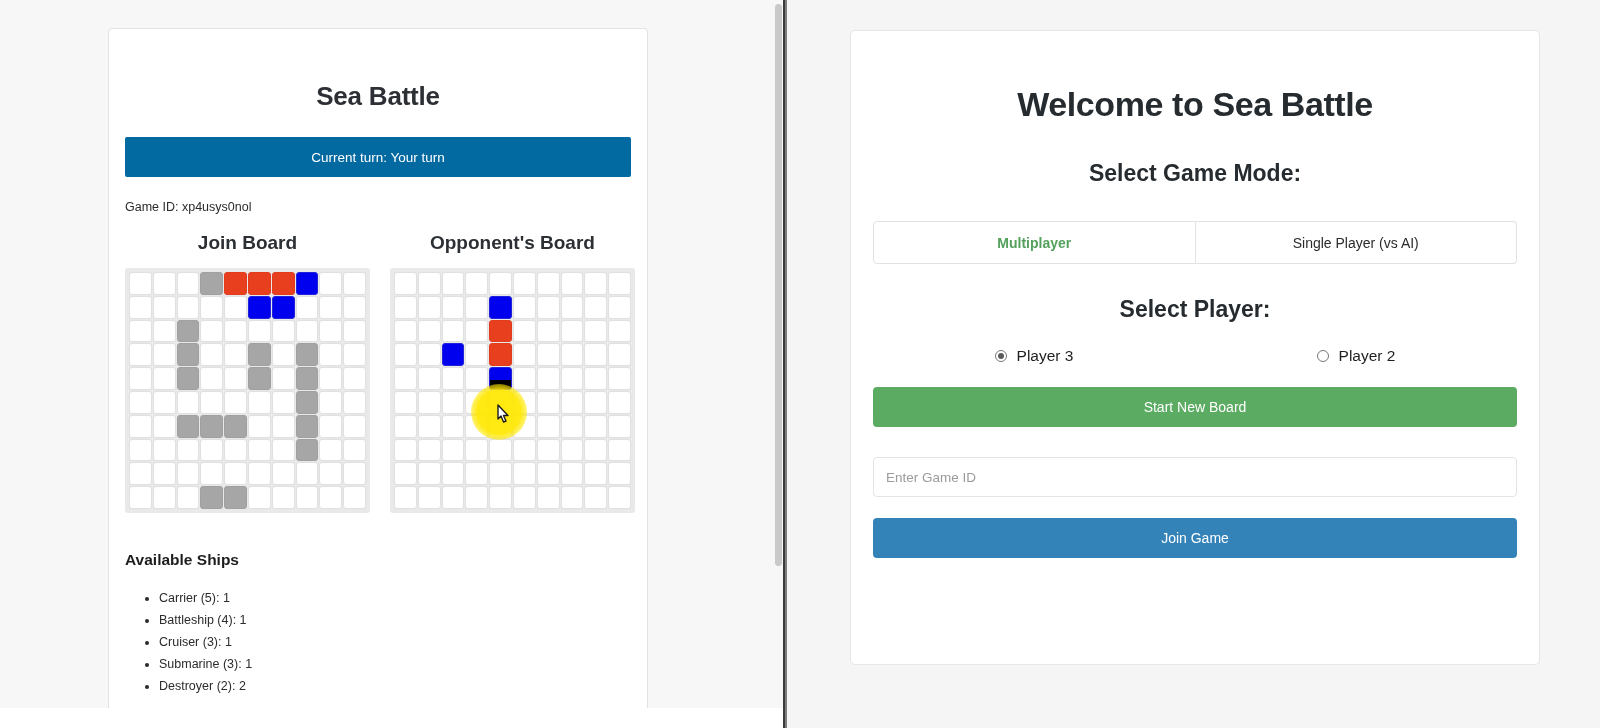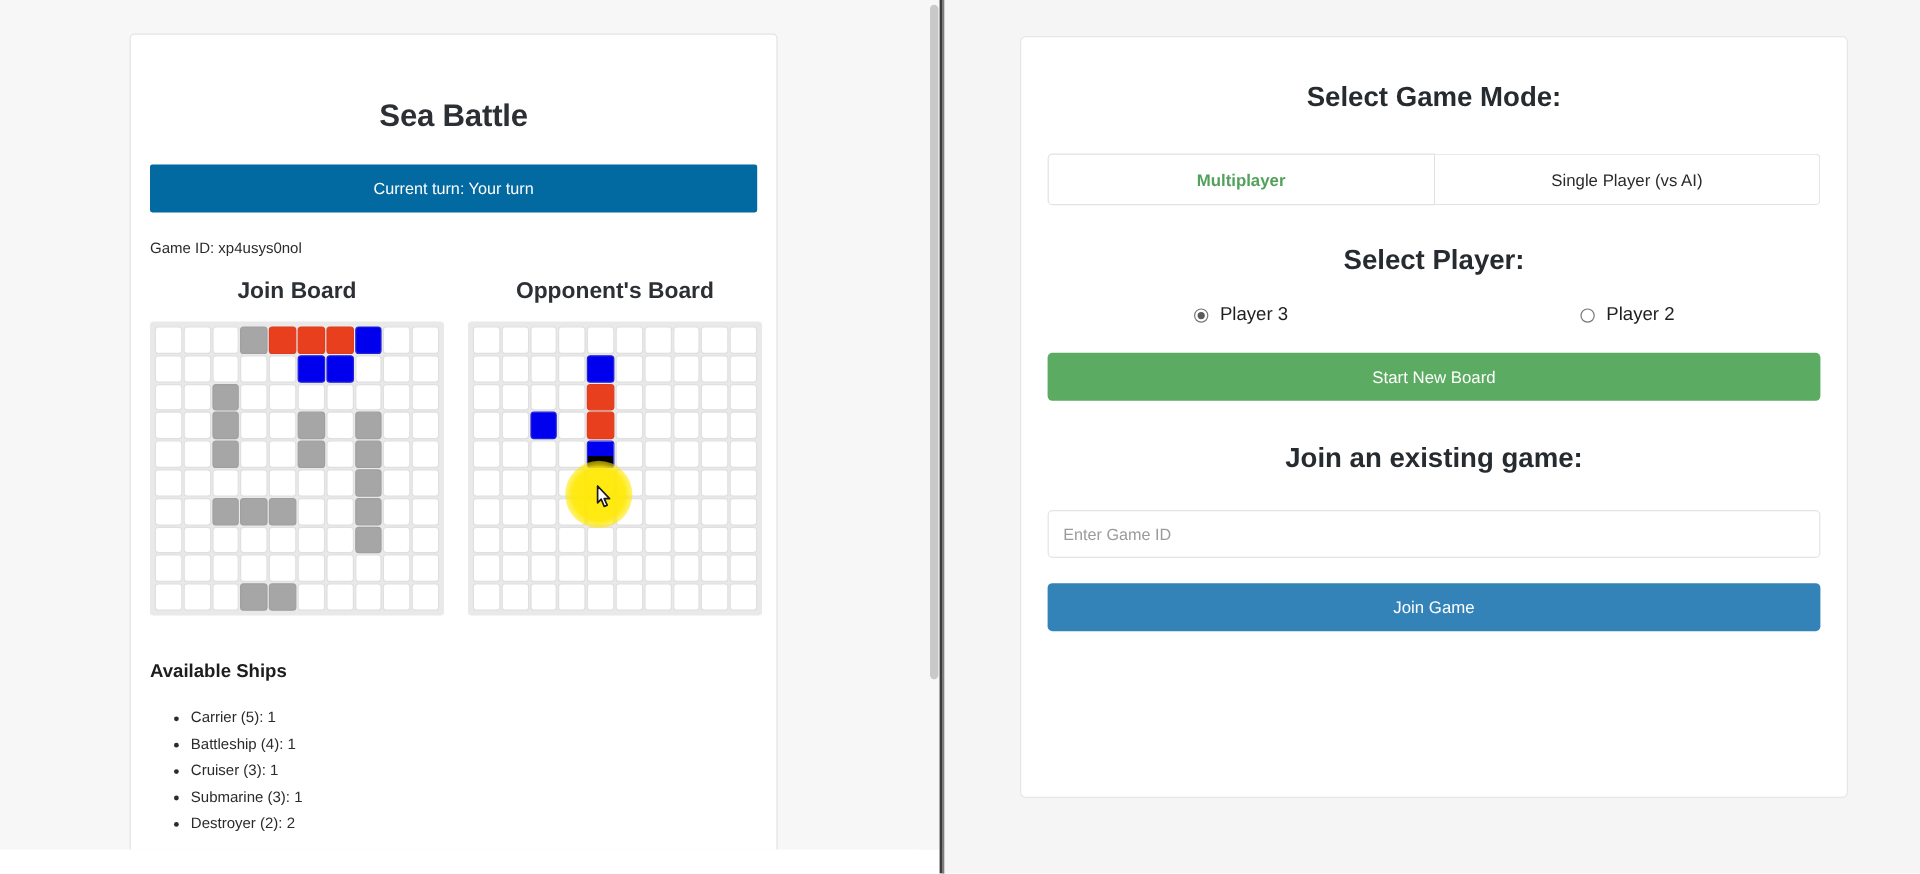--- a/index.html
+++ b/index.html
@@ -532,20 +532,21 @@
       <div class="left-scroll-thumb"></div>
     </div>
   </div>
 
   <div class="window-divider"></div>
   <div class="window-divider-inner"></div>
 
   <div class="right-window">
     <div class="lobby-card">
 
+      <h1 class="lobby-title">Welcome to Sea Battle</h1>
 
       <h2 class="section-heading" id="mode-heading">Select Game Mode:</h2>
 
       <div class="mode-row">
         <div class="mode-btn active">Multiplayer</div>
         <div class="mode-btn">Single Player (vs AI)</div>
       </div>
 
       <h2 class="section-heading" id="player-heading">Select Player:</h2>
 
@@ -555,21 +556,20 @@
           <span class="player-label">Player 3</span>
         </label>
         <label class="player-opt">
           <span class="radio"></span>
           <span class="player-label">Player 2</span>
         </label>
       </div>
 
       <button class="primary-btn">Start New Board</button>
 
-      <h2 class="section-heading" id="join-heading">Join an existing game:</h2>
 
       <input class="game-id-input" type="text" placeholder="Enter Game ID" value="" style="">
 
       <button class="join-btn">Join Game</button>
 
     </div>
   </div>
 
 <div class="cursor-glow" style="left: 471px; top: 384px;"></div>
     <div class="cursor-arrow" style="left: 493px; top: 404px;"><svg width="20" height="24" viewBox="0 0 20 24">

